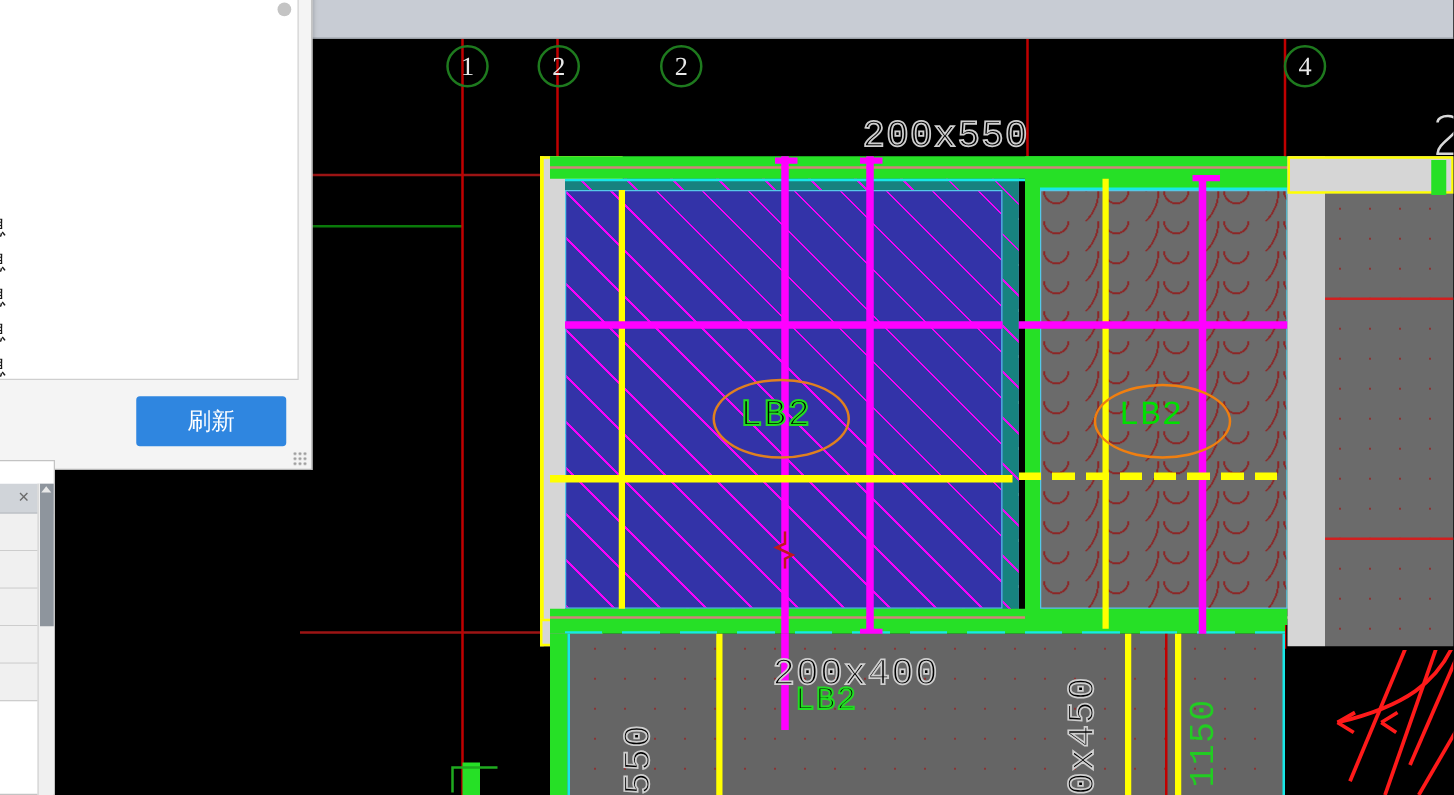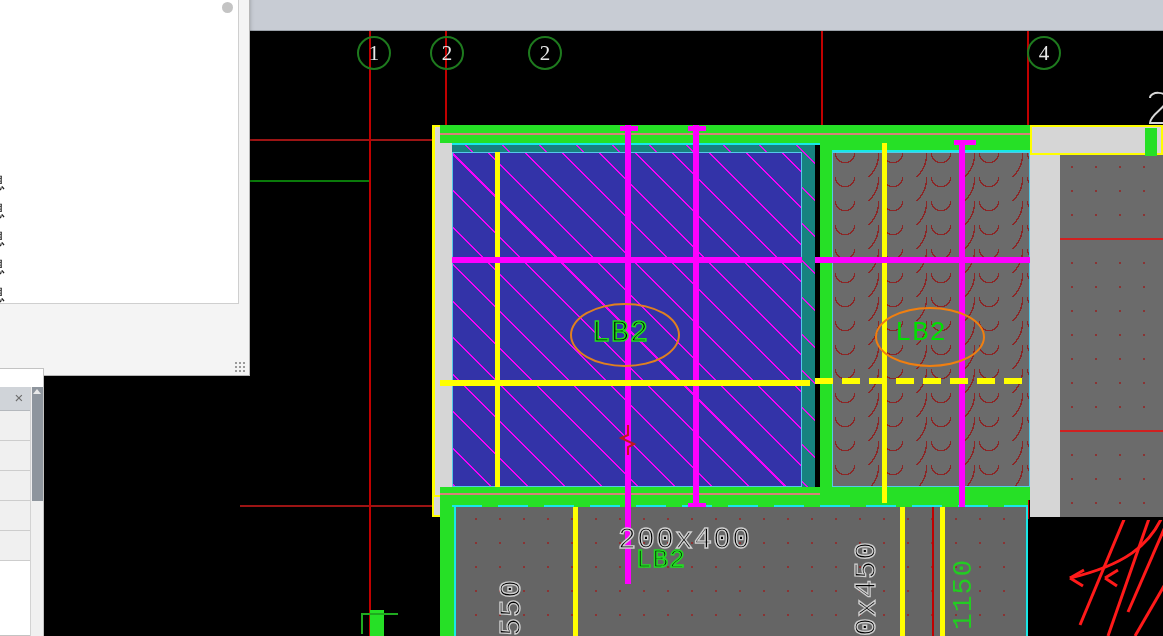--- a/index.html
+++ b/index.html
@@ -374,20 +374,21 @@
     <div class="rebar-magenta" style="left:385px; top:507px; width:6px; height:77px;"></div>
     <div class="rebar-yellow" style="left:660px; top:507px; width:5px; height:129px;"></div>
     <div class="rebar-yellow" style="left:700px; top:507px; width:5px; height:129px;"></div>
     <div class="axis-v" style="left:692px; top:507px; height:129px;"></div>
     <div class="beam-cyan" style="left:786px; top:507px; width:2px; height:129px;"></div>
     <div class="beam-green" style="left:130px; top:610px; width:14px; height:26px;"></div>
     <svg class="abs" style="left:120px; top:598px; width:40px; height:38px;" viewBox="0 0 40 38">
       <polyline points="2,36 2,16 38,16" fill="none" stroke="#1faa1f" stroke-width="2"></polyline>
     </svg>
 
+    <div class="cad-text txt-white" style="left:450px; top:93px;">200x550</div>
     <div class="cad-text txt-white" style="left:378px; top:523px;text-align:right;">200x400</div>
     <div class="cad-text txt-green-hollow" style="left:396px; top:545px; font-size:26px;">LB2</div>
 
     <div class="cad-text txt-white rot90" style="left:255px; top:636px;">550</div>
     <div class="cad-text txt-white rot90" style="left:610px; top:636px;">0x450</div>
     <div class="cad-text rot90" style="left:708px; top:630px; color:#22cc22; font-size:28px; font-family:'Liberation Mono', monospace;">1150</div>
 
     <div class="bubble" style="left:117px; top:36px;">1</div>
     <div class="bubble" style="left:190px; top:36px;">2</div>
     <div class="bubble" style="left:288px; top:36px;">2</div>
@@ -404,20 +405,21 @@
       <div class="rebar-row">叠</div>
       <div class="rebar-row">叠</div>
       <div class="rebar-row">叠</div>
       <div class="rebar-row">筋信息</div>
       <div class="rebar-row">筋信息</div>
       <div class="rebar-row">筋信息</div>
       <div class="rebar-row">筋信息</div>
       <div class="rebar-row">筋信息</div>
       <div id="dialog-scroll-thumb"></div>
     </div>
+    <button id="refresh-button">刷新</button>
     <div id="dialog-resize-grip"></div>
   </div>
 
   <div id="bottom-panel">
     <div id="bp-tabstrip"></div>
     <div id="bp-close">×</div>
     <div class="bp-row" style="top:42px;"></div>
     <div class="bp-row" style="top:72px;"></div>
     <div class="bp-row" style="top:102px;"></div>
     <div class="bp-row" style="top:132px;"></div>

